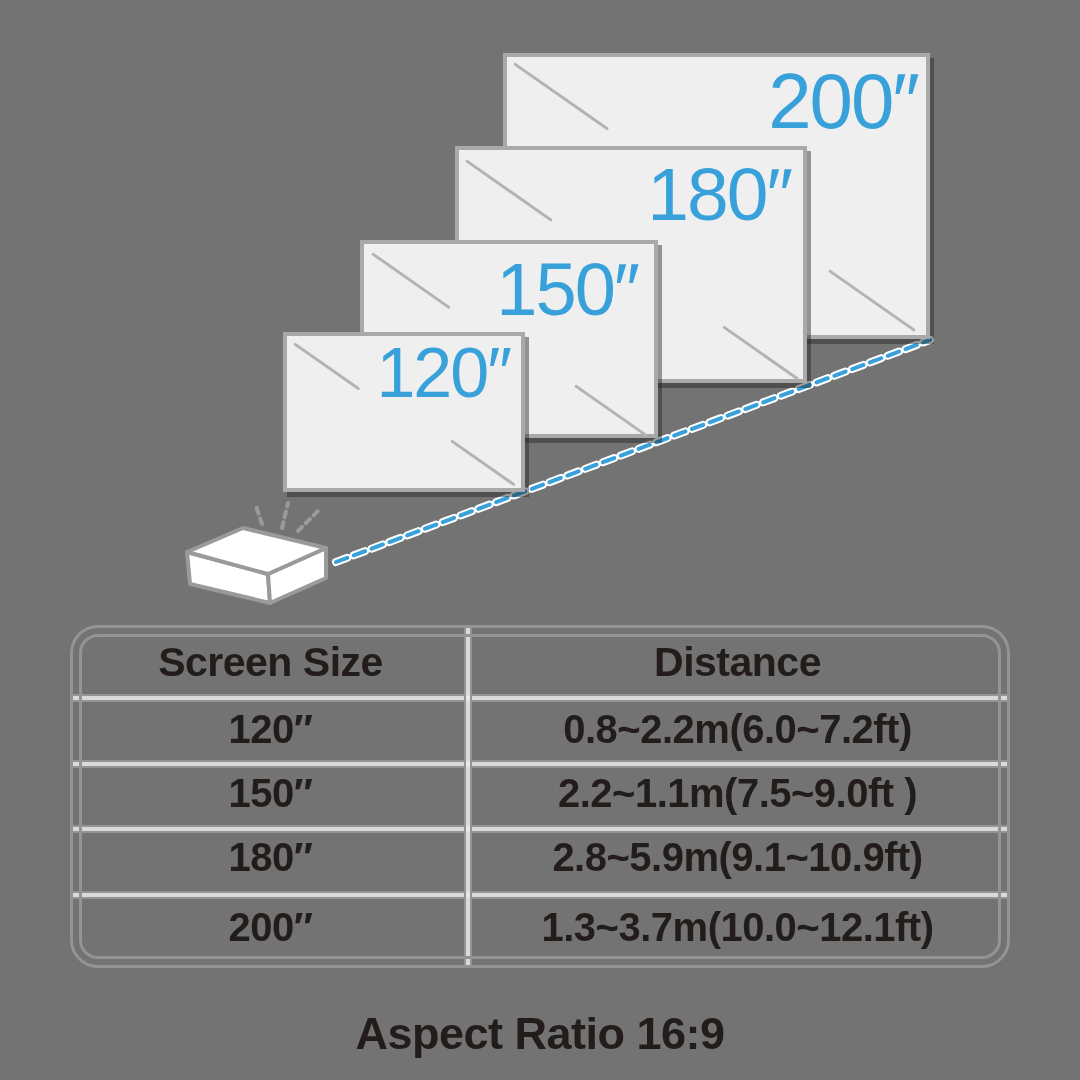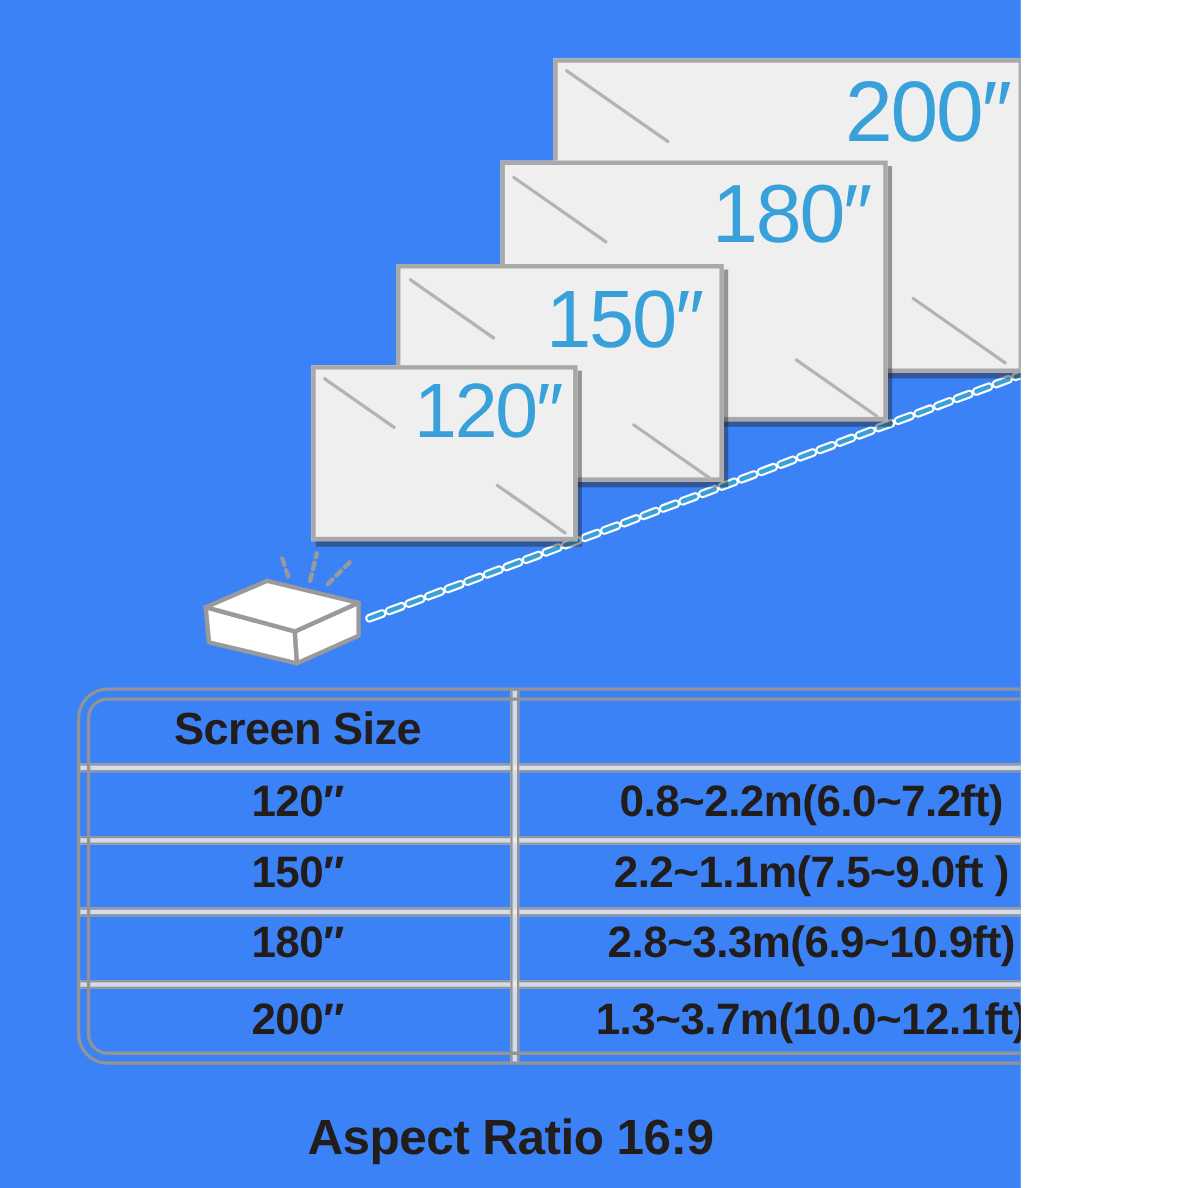--- a/index.html
+++ b/index.html
@@ -1,19 +1,19 @@
 <!DOCTYPE html>
 <html><head>
 <meta charset="utf-8">
 <style>
   html,body { margin:0; padding:0; }
   body { font-family:"Liberation Sans","DejaVu Sans",sans-serif; }
   .stage {
-    position:relative; width:928px; height:1080px;
-    background:#3b82f6; overflow:hidden;
+    position:relative; width:1080px; height:1080px;
+    background:#737373; overflow:hidden;
   }
   .diagram-svg { position:absolute; left:0; top:0; width:1080px; height:1080px; z-index:1; }
 
   
   .screen {
     position:absolute; box-sizing:border-box;
     background:#EFEFF0; border:4px solid #A9A9A9;
     box-shadow:4px 5px 0 rgba(35,35,35,0.45);
   }
   .s200 { left:503px; top:53px;  width:427px; height:286px; z-index:2; }
@@ -122,32 +122,33 @@
   <div class="screen s120">
     <i class="glare g-tl"></i>
     <i class="glare g-br"></i>
     <span class="size-label">120″</span>
   </div>
 
   <div class="spec-table">
     <div class="rows">
       <div class="trow h">
         <div class="cell">Screen Size</div>
+        <div class="cell">Distance</div>
       </div>
       <div class="trow r1">
         <div class="cell val">120″</div>
         <div class="cell val">0.8~2.2m(6.0~7.2ft)</div>
       </div>
       <div class="trow r2">
         <div class="cell val">150″</div>
         <div class="cell val">2.2~1.1m(7.5~9.0ft )</div>
       </div>
       <div class="trow r3">
         <div class="cell val">180″</div>
-        <div class="cell val">2.8~3.3m(6.9~10.9ft)</div>
+        <div class="cell val">2.8~5.9m(9.1~10.9ft)</div>
       </div>
       <div class="trow r4">
         <div class="cell val">200″</div>
         <div class="cell val">1.3~3.7m(10.0~12.1ft)</div>
       </div>
     </div>
     <div class="row-divider rd1"></div>
     <div class="row-divider rd2"></div>
     <div class="row-divider rd3"></div>
     <div class="row-divider rd4"></div>

